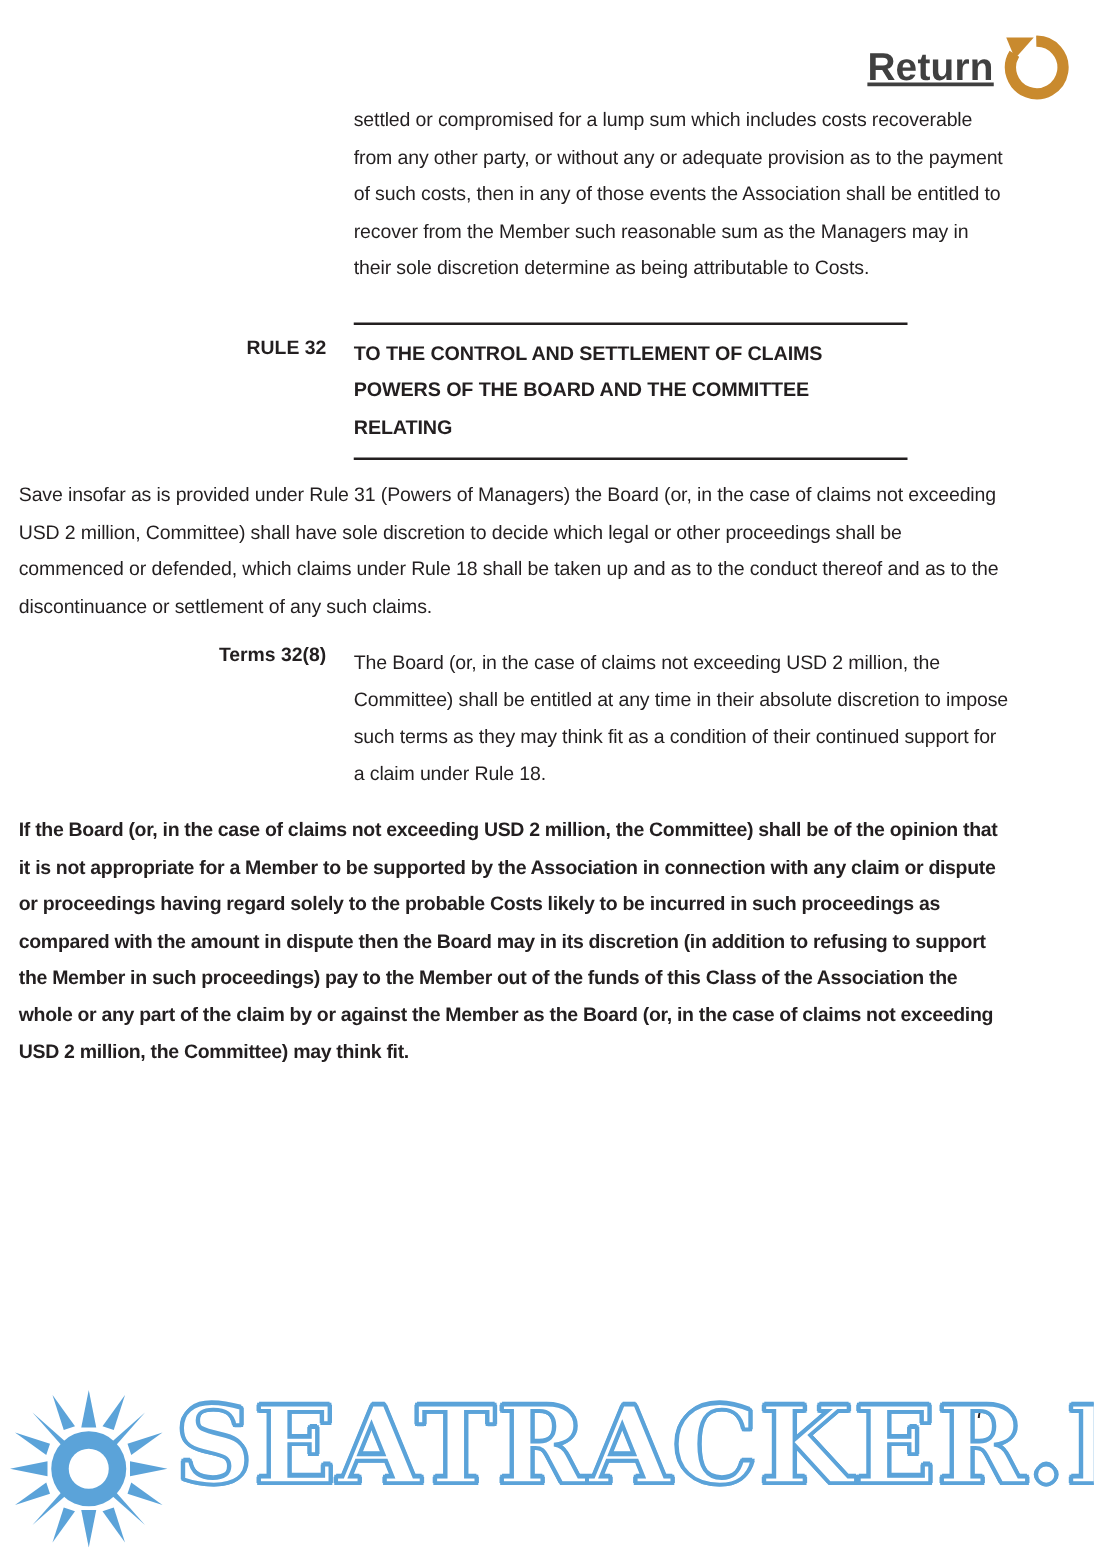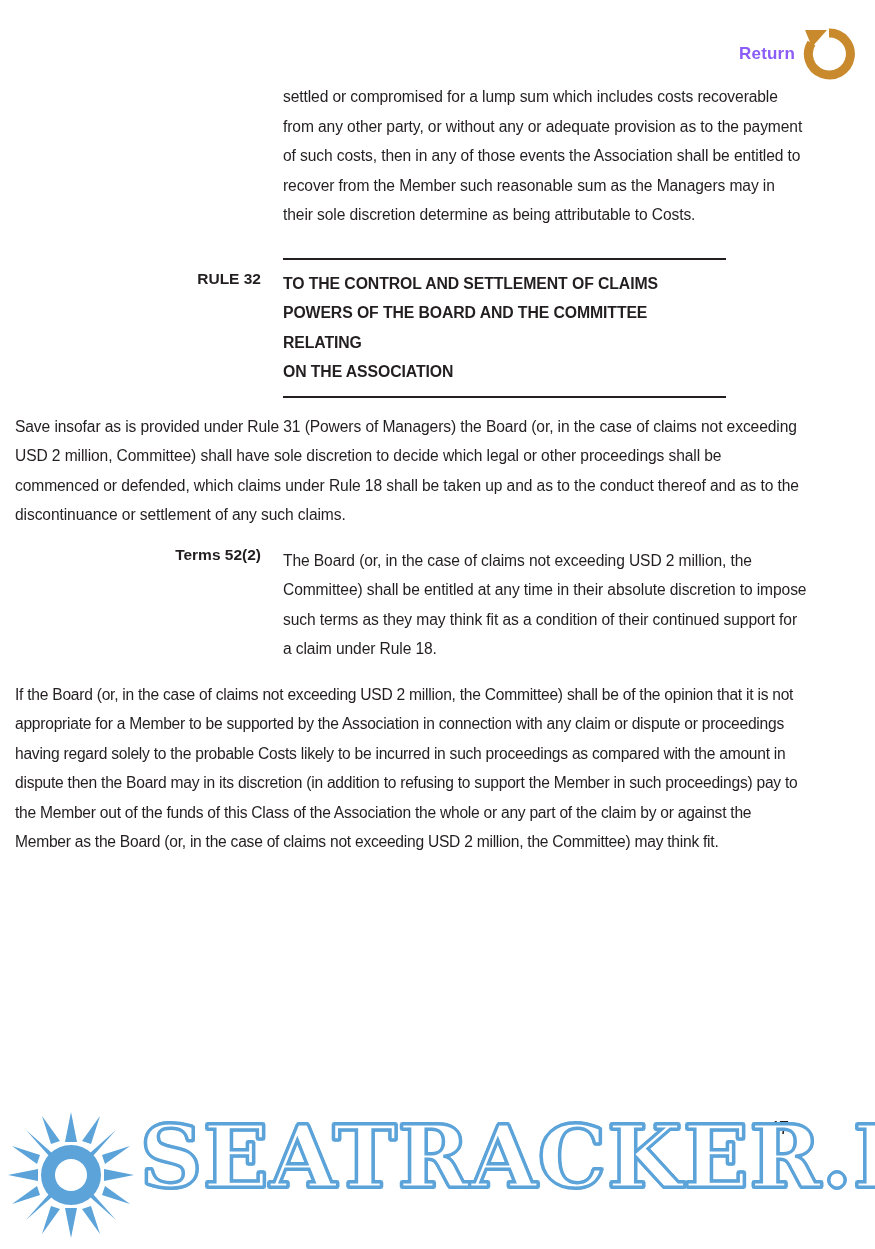--- a/index.html
+++ b/index.html
@@ -19,24 +19,25 @@
   
   .return-btn {
     position: absolute;
     top: 26px;
     right: 18px;
     display: flex;
     align-items: center;
     gap: 6px;
   }
   .return-label {
-    font-size: 17px;
-    font-weight: bold;
-    color: #8b5cf6;
+    font-size: 31px;
+    font-weight: bold;
+    color: #404040;
     letter-spacing: 0.2px;
+    text-decoration: underline;
   }
   .return-arrow {
     width: 56px;
     height: 56px;
     position: relative;
     display: block;
   }
 
   
   .doc {
@@ -65,21 +66,21 @@
     flex: 1 1 auto;
     padding-right: 82px;
     box-sizing: border-box;
   }
   .para {
     font-size: 15.6px;
     line-height: 29.5px;
     color: #231f20;
     letter-spacing: -0.1px;
   }
-  .para.tight { letter-spacing: -0.25px; }
+  .para.tight { letter-spacing: -0.25px; font-weight: bold; }
 
   
   #continued-block { margin-top: 82px; }
 
   
   .rule-head-block {
     margin-top: 28px;
     margin-bottom: 14px;
   }
   .rule-head-box {
@@ -161,33 +162,32 @@
       <div class="para">settled or compromised for a lump sum which includes costs recoverable from any other party, or without any or adequate provision as to the payment of such costs, then in any of those events the Association shall be entitled to recover from the Member such reasonable sum as the Managers may in their sole discretion determine as being attributable to Costs.</div>
     </div>
   </div>
 
   <div class="block rule-head-block">
     <div class="label-col rule-label">RULE 32</div>
     <div class="text-col">
       <div class="rule-head-box">
         <div class="rule-title">TO THE CONTROL AND SETTLEMENT OF CLAIMS</div>
         <div class="rule-title">POWERS OF THE BOARD AND THE COMMITTEE RELATING</div>
-        <div class="rule-title">ON THE ASSOCIATION</div>
       </div>
     </div>
   </div>
 
   <div class="block">
     <div class="text-col">
       <div class="para">Save insofar as is provided under Rule 31 (Powers of Managers) the Board (or, in the case of claims not exceeding USD 2 million, Committee) shall have sole discretion to decide which legal or other proceedings shall be commenced or defended, which claims under Rule 18 shall be taken up and as to the conduct thereof and as to the discontinuance or settlement of any such claims.</div>
     </div>
   </div>
 
   <div class="block">
-    <div class="label-col">Terms 52(2)</div>
+    <div class="label-col">Terms 32(8)</div>
     <div class="text-col">
       <div class="para">The Board (or, in the case of claims not exceeding USD 2 million, the Committee) shall be entitled at any time in their absolute discretion to impose such terms as they may think fit as a condition of their continued support for a claim under Rule 18.</div>
     </div>
   </div>
 
   <div class="block">
     <div class="text-col">
       <div class="para tight">If the Board (or, in the case of claims not exceeding USD 2 million, the Committee) shall be of the opinion that it is not appropriate for a Member to be supported by the Association in connection with any claim or dispute or proceedings having regard solely to the probable Costs likely to be incurred in such proceedings as compared with the amount in dispute then the Board may in its discretion (in addition to refusing to support the Member in such proceedings) pay to the Member out of the funds of this Class of the Association the whole or any part of the claim by or against the Member as the Board (or, in the case of claims not exceeding USD 2 million, the Committee)  may think fit.</div>
     </div>
   </div>

